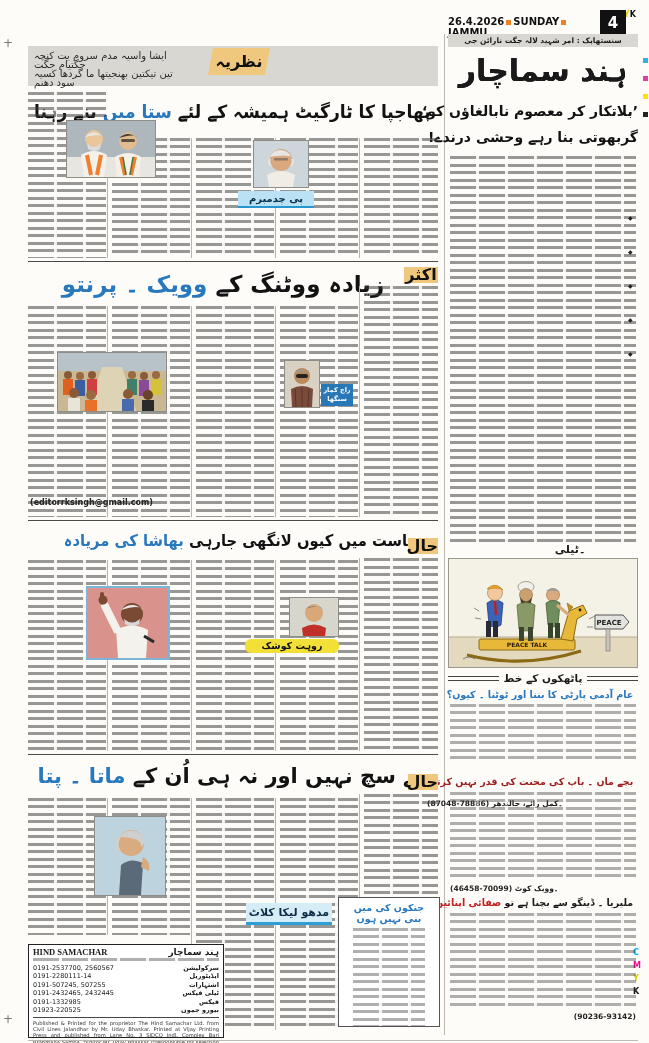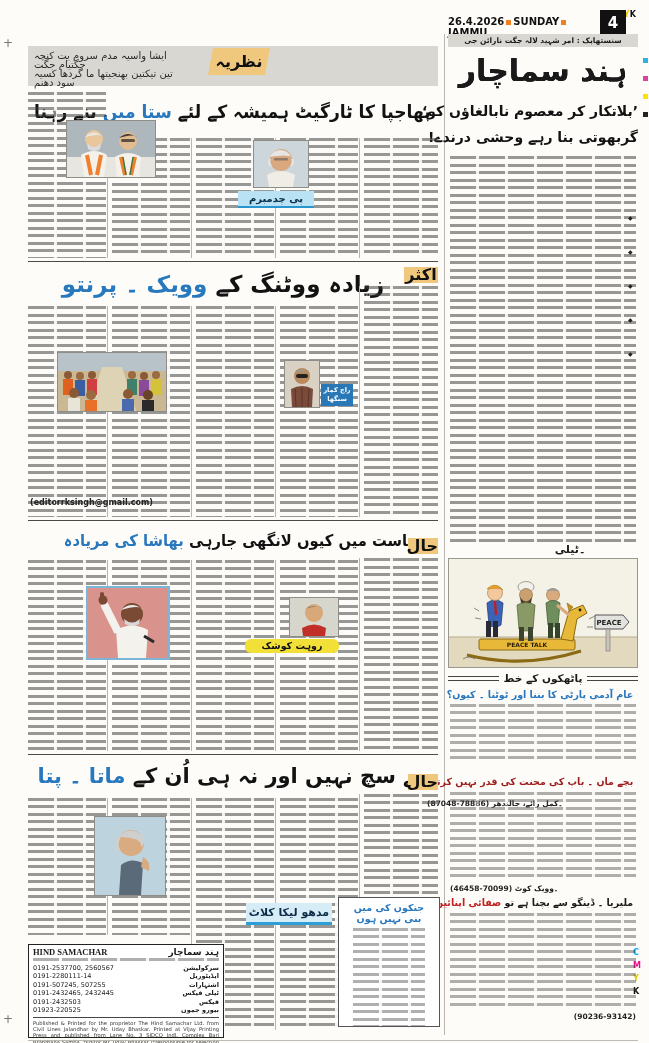--- a/index.html
+++ b/index.html
@@ -341,21 +341,21 @@
       </div>
     <div class="row">
         <span class="ltr">0191-507245, 507255</span>
         <span class="rtl b">اشتہارات</span>
       </div>
     <div class="row">
         <span class="ltr">0191-2432465, 2432445</span>
         <span class="rtl b">ٹیلی فیکس</span>
       </div>
     <div class="row">
-        <span class="ltr">0191-2432503</span>
+        <span class="ltr">0191-1332985</span>
         <span class="rtl b">فیکس</span>
       </div>
     <div class="row">
         <span class="ltr">01923-220525</span>
         <span class="rtl b">بیورو جموں</span>
       </div>
     <div style="border-top:1px solid #444;margin:2px 0;"></div>
     <div class="legal ltr">Published &amp; Printed for the proprietor The Hind Samachar Ltd. from Civil Lines Jalandhar by Mr. Uday Bhaskar. Printed at Vijay Printing Press and published from Lane No. 3 SIDCO Indl. Complex Bari Brahmana Samba. *Editor Mr. Uday Bhaskar (*responsible for selection of news under P.R.B. Act)</div>
   </div>
 

